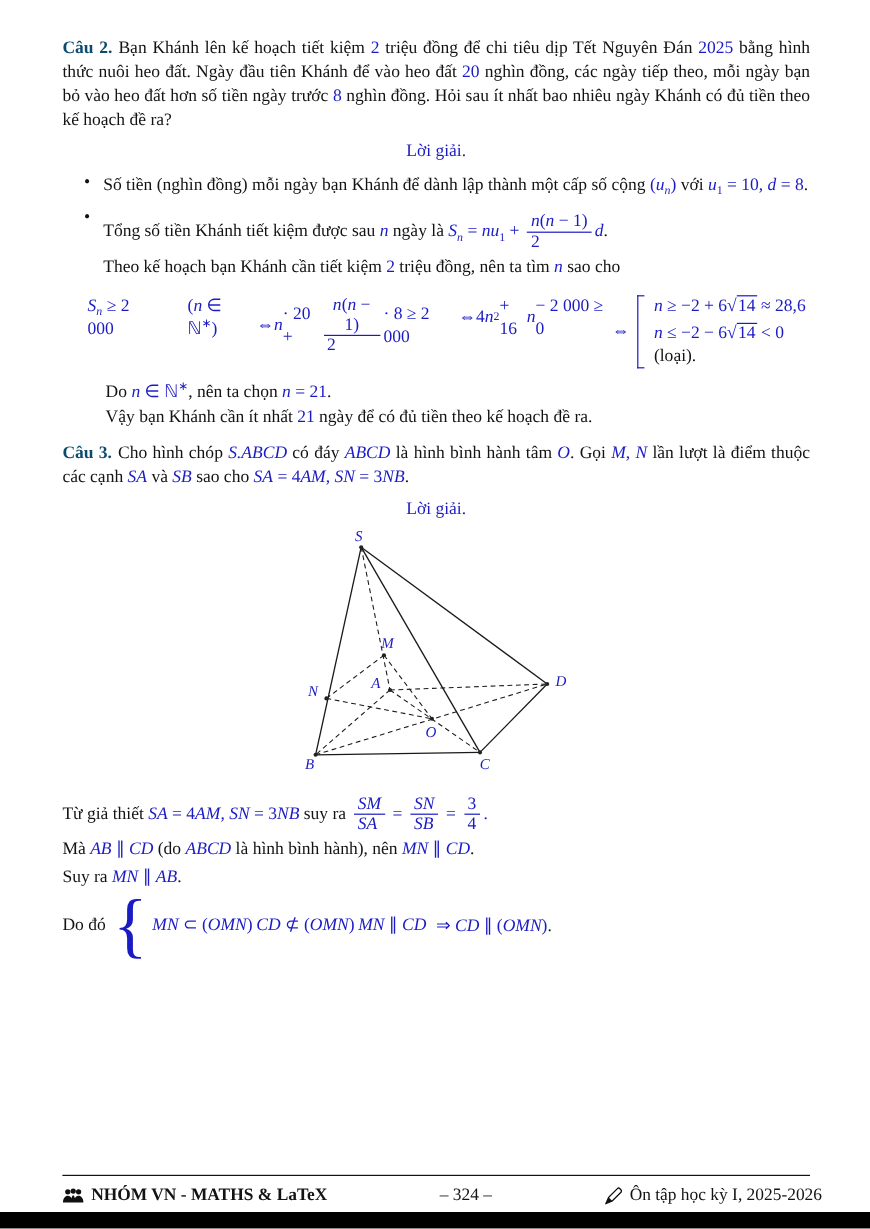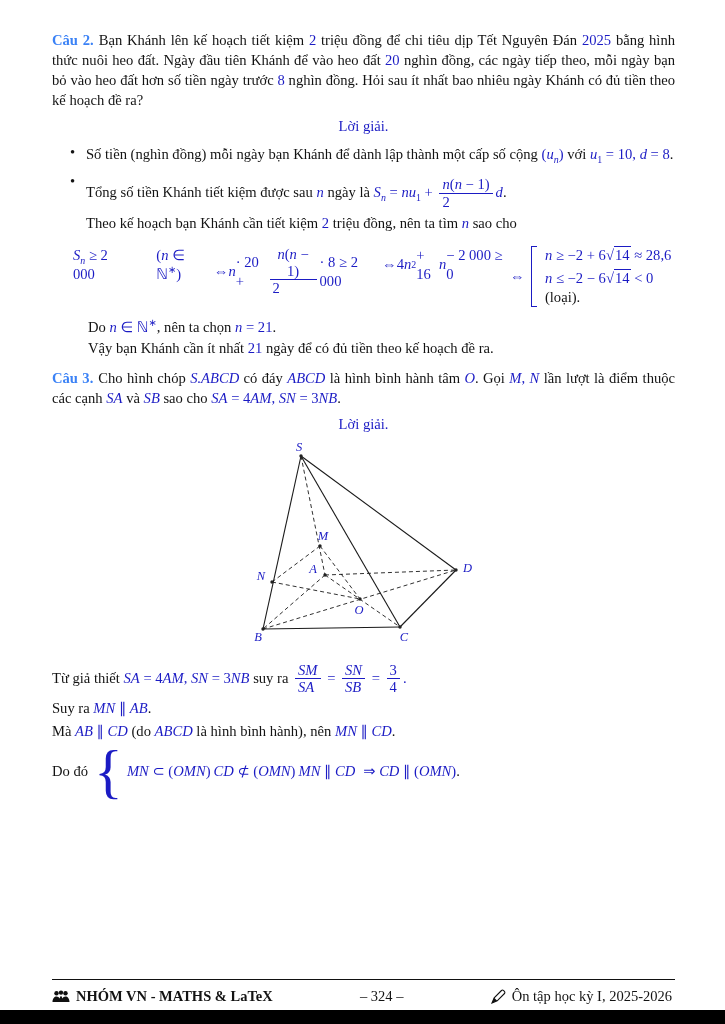--- a/index.html
+++ b/index.html
@@ -1,20 +1,20 @@
 <!DOCTYPE html>
 <html><head>
 <meta charset="utf-8">
 <style>
   html,body{margin:0;padding:0;background:#ffffff;}
   .page{position:relative;width:725px;height:1024px;background:#ffffff;overflow:hidden;
         font-family:"Liberation Serif",serif;font-size:14.6px;color:#131313;}
   .content{padding:30px 50px 0 52px;}
   p.para{margin:0 0 4px 0;text-align:justify;line-height:1.38;}
-  .qlabel{font-weight:bold;color:#3b82f6;margin-right:5px;}
+  .qlabel{font-weight:bold;color:#0c4a6e;margin-right:5px;}
   .solhead{text-align:center;color:#1b1bc4;font-weight:normal;margin:7px 0 9px 0;}
   .m{color:#1b1bc4;}
   .mi{color:#1b1bc4;font-style:italic;}
   sub{font-size:68%;line-height:0;}
   sup{font-size:68%;line-height:0;}
   .bullet{display:flex;margin:9px 0;}
   .dot{flex:0 0 16px;margin-left:18px;}
   .btext{flex:1;text-align:justify;line-height:1.4;}
   .btext > div{margin:3px 0;}
   .frac{display:inline-flex;flex-direction:column;align-items:flex-start;vertical-align:middle;
@@ -32,21 +32,21 @@
   .brstack{display:flex;flex-direction:column;gap:4px;}
   .indent{margin-left:36px;line-height:1.42;}
   .figure{display:flex;justify-content:center;margin:2px 0 8px 0;}
   .stepline{line-height:1.42;margin:2px 0;}
   .cases{display:flex;align-items:center;margin:4px 0 8px 0;}
   .brace{color:#1b1bc4;font-size:60px;line-height:0.85;font-weight:400;margin:0 4px 0 6px;
          font-family:"Liberation Serif",serif;}
   .caselines{display:flex;flex-direction:row;gap:3px;}
   .caselines > div{line-height:1.25;}
   .footer-rule{position:absolute;left:52px;right:50px;bottom:44px;border-top:1.3px solid #111;}
-  .footer{position:absolute;left:52px;right:53px;bottom:19px;display:flex;
+  .footer{position:absolute;left:52px;right:40px;bottom:19px;display:flex;
           justify-content:space-between;align-items:center;font-size:14.5px;}
   .fleft{display:flex;align-items:center;gap:6px;font-weight:bold;}
   .fright{display:flex;align-items:center;gap:6px;}
   .bottom-bar{position:absolute;left:0;right:0;bottom:0;height:14px;background:#000;}
   .ficon{display:inline-flex;}
   svg text{font-family:"Liberation Serif",serif;font-style:italic;fill:#1b1bc4;font-size:12.5px;}
 </style>
 </head>
 <body>
 
@@ -169,22 +169,22 @@
       <div class="stepline"><span>Từ giả thiết </span><span class="mi">SA</span><span class="m"> = 4</span><span class="mi">AM</span><span class="m">, </span><span class="mi">SN</span><span class="m"> = 3</span><span class="mi">NB</span><span> suy ra </span><span class="frac">
             <span class="fn"><span class="mi">SM</span></span>
             <span class="fd"><span class="mi">SA</span></span>
           </span><span class="m"> = </span><span class="frac">
             <span class="fn"><span class="mi">SN</span></span>
             <span class="fd"><span class="mi">SB</span></span>
           </span><span class="m"> = </span><span class="frac">
             <span class="fn"><span class="m">3</span></span>
             <span class="fd"><span class="m">4</span></span>
           </span><span class="m">.</span></div>
+      <div class="stepline"><span>Mà </span><span class="mi">AB</span><span class="m"> ∥ </span><span class="mi">CD</span><span> (do </span><span class="mi">ABCD</span><span> là hình bình hành), nên </span><span class="mi">MN</span><span class="m"> ∥ </span><span class="mi">CD</span><span>.</span></div>
       <div class="stepline"><span>Suy ra </span><span class="mi">MN</span><span class="m"> ∥ </span><span class="mi">AB</span><span>.</span></div>
-      <div class="stepline"><span>Mà </span><span class="mi">AB</span><span class="m"> ∥ </span><span class="mi">CD</span><span> (do </span><span class="mi">ABCD</span><span> là hình bình hành), nên </span><span class="mi">MN</span><span class="m"> ∥ </span><span class="mi">CD</span><span>.</span></div>
 
       <div class="cases">
         <span><span>Do đó </span></span>
         <span class="brace">{</span>
         <span class="caselines">
           <div><span class="mi">MN</span><span class="m"> ⊂ (</span><span class="mi">OMN</span><span class="m">)</span></div>
           <div><span class="mi">CD</span><span class="m"> ⊄ (</span><span class="mi">OMN</span><span class="m">)</span></div>
           <div><span class="mi">MN</span><span class="m"> ∥ </span><span class="mi">CD</span></div>
         </span>
         <span style="margin-left:8px;"><span class="m"> ⇒ </span><span class="mi">CD</span><span class="m"> ∥ (</span><span class="mi">OMN</span><span class="m">)</span><span>.</span></span>

